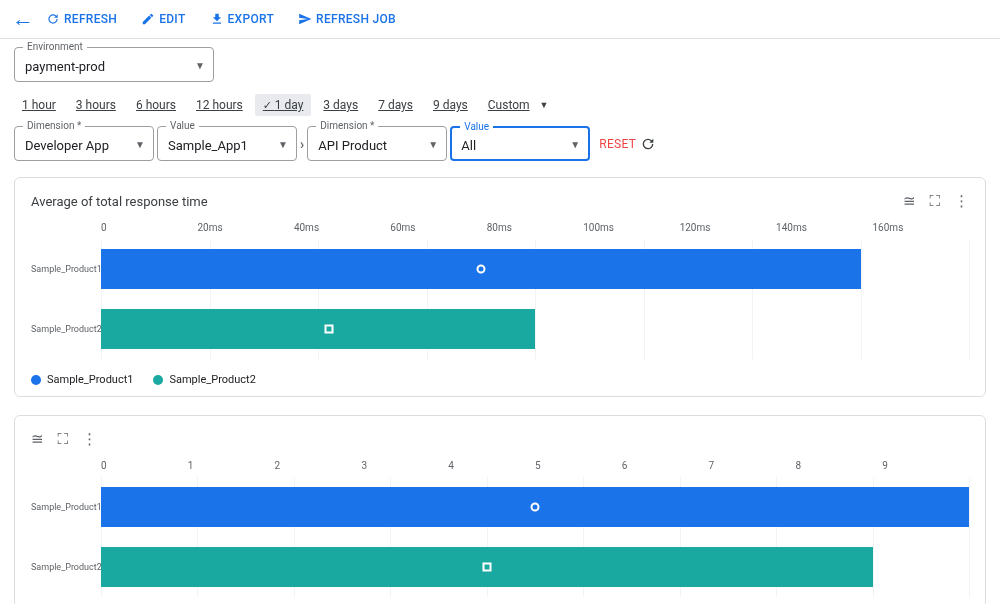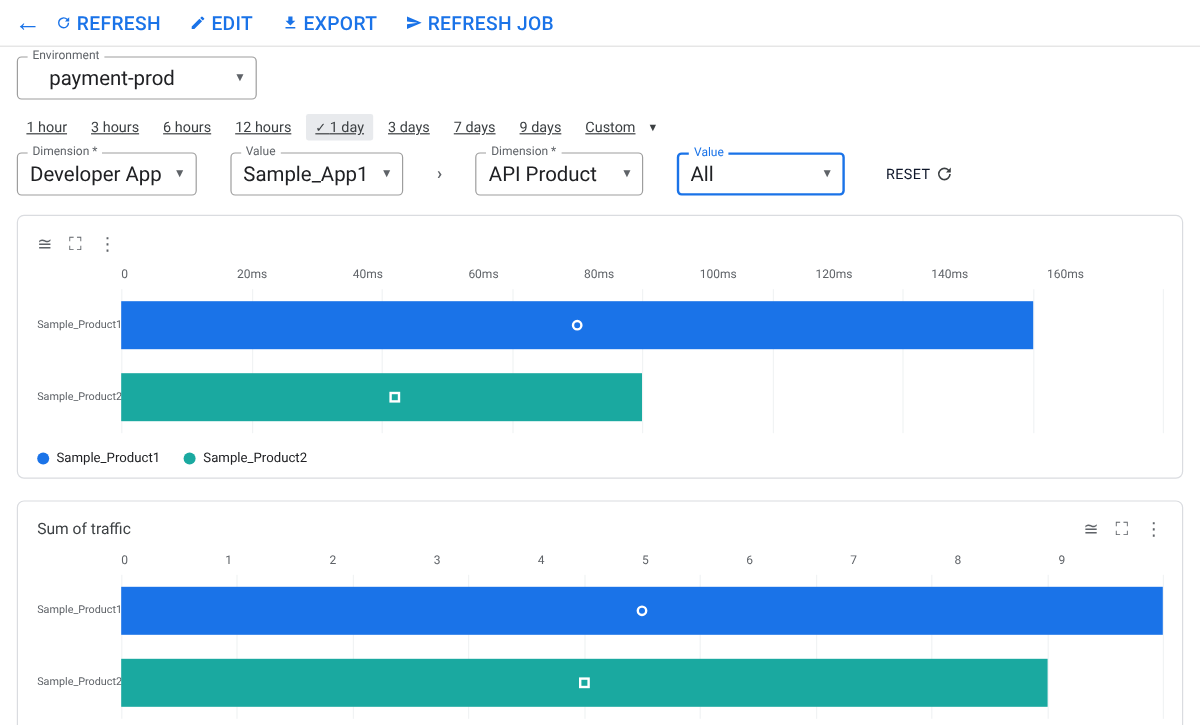--- a/index.html
+++ b/index.html
@@ -1,40 +1,40 @@
 <!DOCTYPE html>
 <html><head>
 <meta charset="utf-8">
 <style>
 * { box-sizing: border-box; margin: 0; padding: 0; }
 body { font-family: Roboto, Arial, sans-serif; background: #fff; color: #202124; width: 1000px; }
 .header { display: flex; align-items: center; padding: 6px 12px; border-bottom: 1px solid #e0e0e0; gap: 12px; }
 .back-arrow { color: #1a73e8; font-size: 22px; cursor: pointer; }
 .title { font-size: 18px; color: #3c4043; flex: 0 0 auto; margin-right: 30px; }
 .header-actions { display: flex; gap: 24px; }
-.header-btn { color: #1a73e8; font-size: 16px; font-weight: 500; display: flex; align-items: center; gap: 4px; cursor: pointer; letter-spacing: 0.3px; }
+.header-btn { color: #1a73e8; font-size: 12px; font-weight: 500; display: flex; align-items: center; gap: 4px; cursor: pointer; letter-spacing: 0.3px; }
 .header-btn svg { width: 14px; height: 14px; fill: #1a73e8; }
 
 .env-row { padding: 8px 14px; }
-.select-box { position: relative; display: inline-block; border: 1px solid #9e9e9e; border-radius: 4px; padding: 8px 30px 6px 26px; min-width: 200px; cursor: pointer; background: #fff; }
+.select-box { position: relative; display: inline-block; border: 1px solid #9e9e9e; border-radius: 4px; padding: 8px 30px 6px 10px; min-width: 200px; cursor: pointer; background: #fff; }
 .select-label { position: absolute; top: -7px; left: 8px; font-size: 10px; color: #5f6368; background: #fff; padding: 0 4px; }
 .select-label.blue { color: #1a73e8; }
-.select-value { font-size: 17px; }
+.select-value { font-size: 13px; }
 .caret { position: absolute; right: 8px; top: 50%; transform: translateY(-50%); font-size: 10px; color: #5f6368; }
 
 .time-row { display: flex; align-items: center; gap: 4px; padding: 4px 14px 10px; font-size: 12px; color: #3c4043; }
 .time-opt { padding: 4px 8px; cursor: pointer; border-radius: 2px; text-decoration: underline; }
 .time-opt.active { background: #e8eaed; }
 .time-opt.active::before { content: "✓ "; font-size: 11px; }
 
-.filter-row { display: flex; align-items: center; gap: 28px; padding: 0 14px 16px; }
+.filter-row { display: flex; align-items: center; gap: 3px; padding: 0 14px 16px; }
 .filter-row .select-box { min-width: 140px; padding: 8px 28px 6px 10px; }
 .arrow-sep { font-size: 14px; color: #5f6368; font-weight: 600; }
 .select-box.focused { border: 2px solid #1a73e8; padding: 7px 27px 5px 9px; }
-.reset-btn { font-size: 12px; color: #0f172a; display: flex; align-items: center; gap: 4px; cursor: pointer; margin-left: 6px; letter-spacing: 0.3px; }
+.reset-btn { font-size: 12px; color: #ef4444; display: flex; align-items: center; gap: 4px; cursor: pointer; margin-left: 6px; letter-spacing: 0.3px; }
 
 .card { border: 1px solid #dadce0; border-radius: 6px; margin: 0 14px 18px; padding: 14px 16px 10px; }
 .card-head { display: flex; align-items: center; }
 .card-title { font-size: 13px; color: #3c4043; flex: 1; }
 .card-icons { display: flex; gap: 14px; color: #5f6368; }
 .card-icons span { cursor: pointer; font-size: 15px; }
 
 .chart { margin-top: 12px; }
 .axis-row { display: flex; margin-left: 70px; font-size: 10px; color: #5f6368; }
 .tick { flex: 1; text-align: left; position: relative; }
@@ -135,20 +135,21 @@
   <span class="reset-btn">
     <span>RESET</span>
     <svg width="16" height="16" viewBox="0 0 24 24" fill="#3c4043">
         <path d="M17.65 6.35A7.96 7.96 0 0012 4a8 8 0 108 8h-2a6 6 0 11-1.76-4.24L14 10h6V4l-2.35 2.35z"></path>
       </svg>
   </span>
 </div>
 
 <div class="card">
   <div class="card-head">
+    <span class="card-title">Average of total response time</span>
     <div class="card-icons">
       <span>≅</span>
       <span>⛶</span>
       <span>⋮</span>
     </div>
   </div>
   <div class="chart" id="chart1">
       <div class="axis-row">
         <div class="tick">0</div>
         <div class="tick">20ms</div>
@@ -193,21 +194,20 @@
       </span>
     <span class="legend-item">
         <span class="swatch teal"></span>
         <span>Sample_Product2</span>
       </span>
   </div>
 </div>
 
 <div class="card">
   <div class="card-head">
-    <span class="card-title">Sum of traffic</span>
     <div class="card-icons">
       <span>≅</span>
       <span>⛶</span>
       <span>⋮</span>
     </div>
   </div>
   <div class="chart" id="chart2">
       <div class="axis-row">
         <div class="tick">0</div>
         <div class="tick">1</div>

